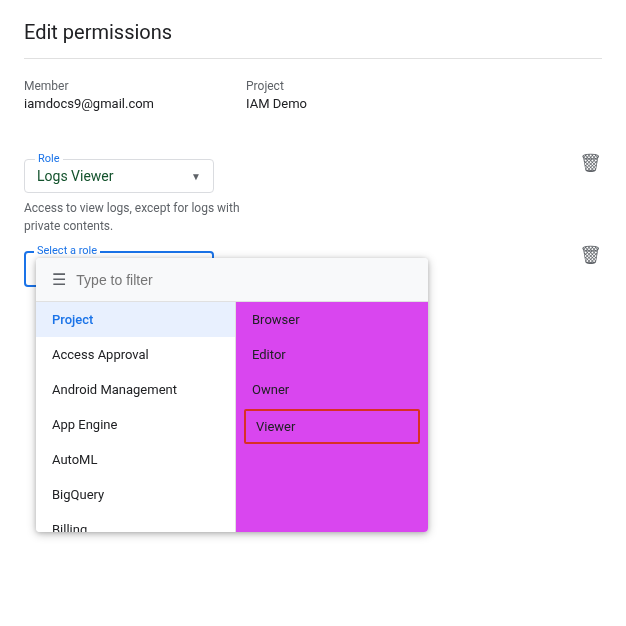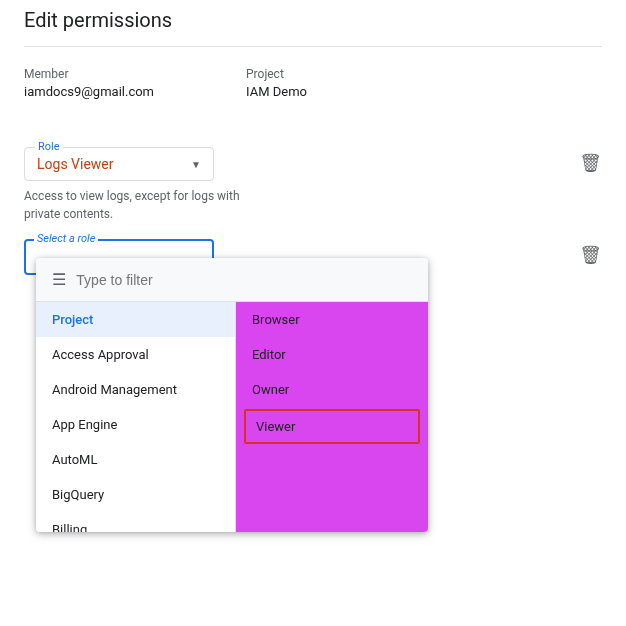--- a/index.html
+++ b/index.html
@@ -15,21 +15,21 @@
     }
 
     .page-container {
       width: 626px;
       height: 626px;
       background: #fff;
       position: relative;
     }
 
     .main-content {
-      padding: 8px 24px;
+      padding: 20px 24px;
     }
 
     .page-title {
       font-size: 20px;
       font-weight: 400;
       color: #202124;
       margin-bottom: 20px;
       padding-bottom: 14px;
       border-bottom: 1px solid #e0e0e0;
     }
@@ -74,21 +74,21 @@
       position: absolute;
       top: -8px;
       left: 10px;
       background: #fff;
       padding: 0 3px;
     }
 
     .role-dropdown-text {
       flex: 1;
       font-size: 14px;
-      color: #c2410c;
+      color: #14532d;
     }
 
     .dropdown-arrow {
       font-size: 10px;
       color: #5f6368;
       margin-left: 8px;
     }
 
     .role-description {
       font-size: 12px;
@@ -127,21 +127,20 @@
     }
 
     .select-role-label {
       font-size: 11px;
       color: #1a73e8;
       position: absolute;
       top: -9px;
       left: 8px;
       background: #fff;
       padding: 0 3px;
-      font-style: italic;
     }
 
     
     .dropdown-overlay {
       position: absolute;
       top: 258px;
       left: 36px;
       width: 392px;
       background: #fff;
       border-radius: 4px;

